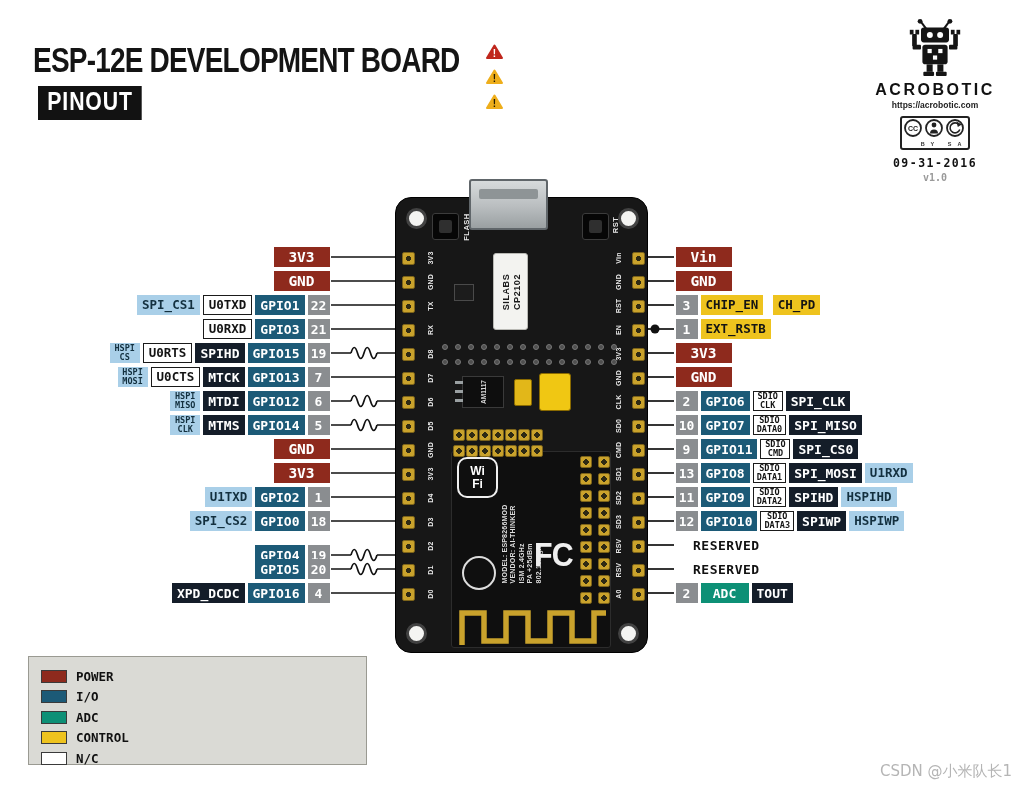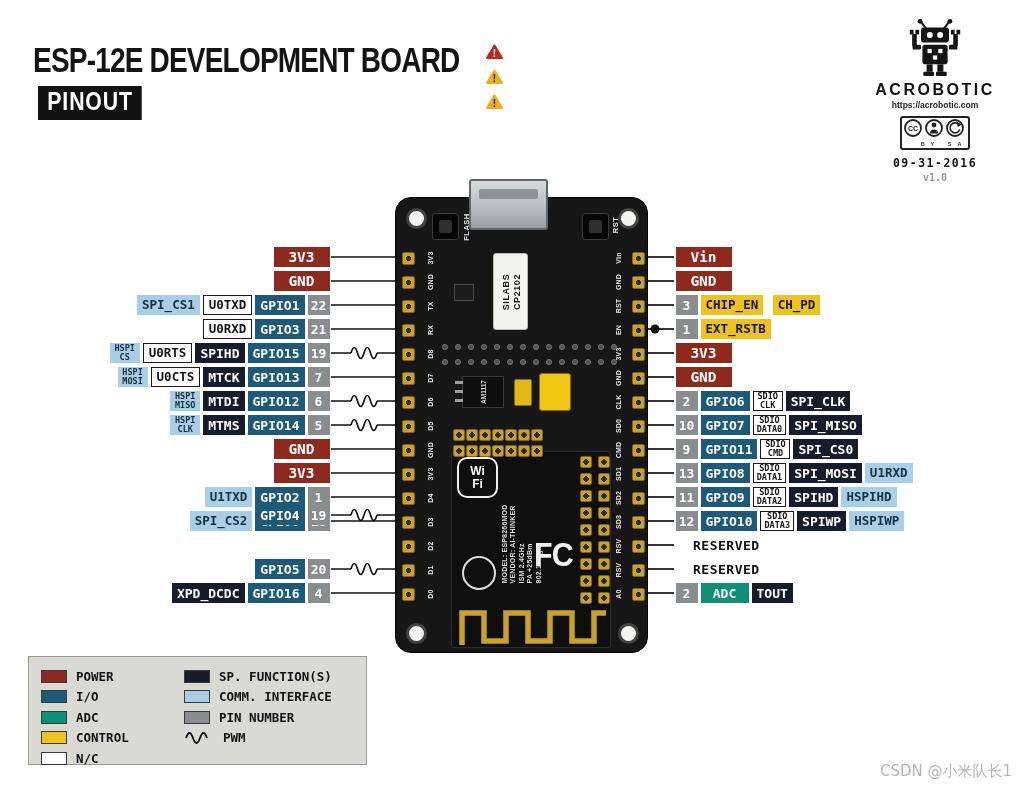--- a/index.html
+++ b/index.html
@@ -277,21 +277,21 @@
       </svg>
     </div>
     <div class="pin-row left" style="top: 510px;">
       <span class="chip c-comm">SPI_CS2</span>
       <span class="chip c-io">GPIO0</span>
       <span class="chip c-num">18</span>
       <svg width="64" height="22" class="wire">
         <path d="M0,11 L64,11" stroke="#111" stroke-width="1.7" fill="none"></path>
       </svg>
     </div>
-    <div class="pin-row left" style="top: 504px;">
+    <div class="pin-row left" style="top: 544px;">
       <span class="chip c-io">GPIO4</span>
       <span class="chip c-num">19</span>
       <svg width="64" height="22" class="wire">
         <path d="M0,11 L20,11 M46,11 L64,11" stroke="#111" stroke-width="1.7" fill="none"></path>
         <path d="M20,11 q3.25,-11 6.5,0 t6.5,0 t6.5,0 t6.5,0" stroke="#111" stroke-width="1.7" fill="none"></path>
       </svg>
     </div>
     <div class="pin-row left" style="top: 558px;">
       <span class="chip c-io">GPIO5</span>
       <span class="chip c-num">20</span>
@@ -617,35 +617,15 @@
       </div>
       <div class="legend-row">
         <span class="sw c-ctrl"></span>
         <span class="legend-label">CONTROL</span>
       </div>
       <div class="legend-row">
         <span class="sw c-nc"></span>
         <span class="legend-label">N/C</span>
       </div>
     </div>
-  <div class="legend-col" id="legend-col2">
-      <div class="legend-row">
-        <span class="sw c-spfn"></span>
-        <span class="legend-label">SP. FUNCTION(S)</span>
-      </div>
-      <div class="legend-row">
-        <span class="sw c-comm"></span>
-        <span class="legend-label">COMM. INTERFACE</span>
-      </div>
-      <div class="legend-row">
-        <span class="sw c-num"></span>
-        <span class="legend-label">PIN NUMBER</span>
-      </div>
-      <div class="legend-row">
-        <svg width="30" height="16" viewBox="0 0 30 16">
-          <path d="M2,8 q3.5,-10 7,0 t7,0 t7,0" stroke="#111" stroke-width="1.8" fill="none"></path>
-        </svg>
-        <span class="legend-label">PWM</span>
-      </div>
-    </div>
 </div>
 
 <div class="watermark">CSDN @小米队长1</div>
 
 </body></html>

